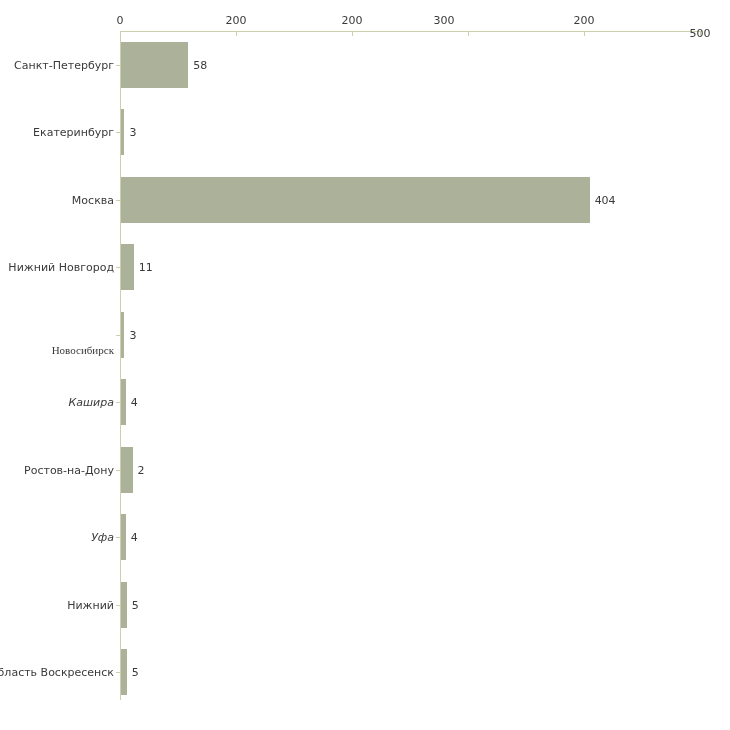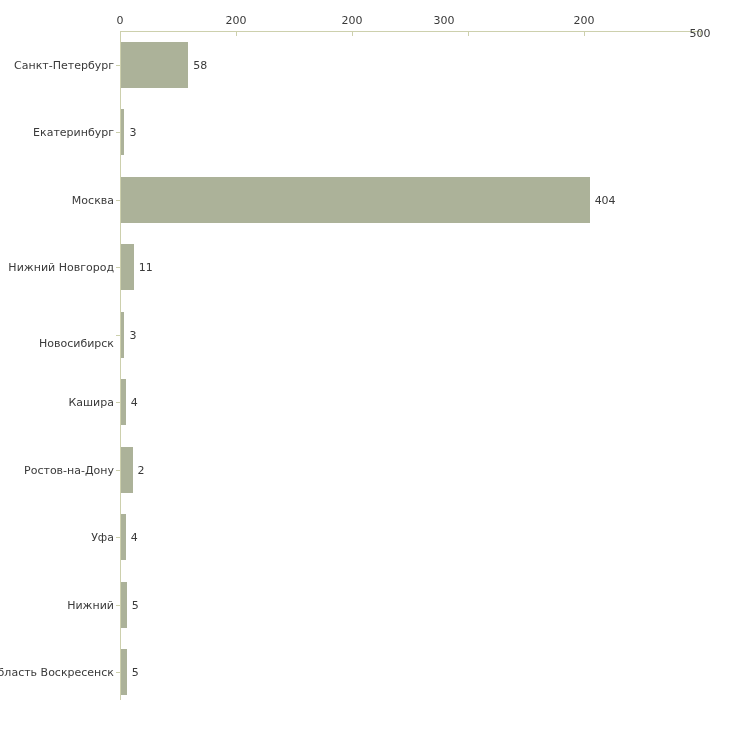--- a/index.html
+++ b/index.html
@@ -70,33 +70,33 @@
     <div class="vlabel" style="left: 129.48px; top: 132.25px;">3</div>
     <div class="ctick" style="left: 116px; top: 200px; width: 4px; height: 1px; background: rgb(205, 208, 173);"></div>
     <div class="clabel" style="top: 199.75px;">Москва</div>
     <div class="bar" style="left: 121px; top: 176.75px; width: 468.64px; height: 46px; background: rgb(172, 178, 153);"></div>
     <div class="vlabel" style="left: 594.64px; top: 199.75px;">404</div>
     <div class="ctick" style="left: 116px; top: 267px; width: 4px; height: 1px; background: rgb(205, 208, 173);"></div>
     <div class="clabel" style="top: 267.25px;">Нижний Новгород</div>
     <div class="bar" style="left: 121px; top: 244.25px; width: 12.76px; height: 46px; background: rgb(172, 178, 153);"></div>
     <div class="vlabel" style="left: 138.76px; top: 267.25px;">11</div>
     <div class="ctick" style="left: 116px; top: 335px; width: 4px; height: 1px; background: rgb(205, 208, 173);"></div>
-    <div class="clabel" style="top: 343px;">Новосибирск</div>
+    <div class="clabel" style="top: 350px; font-family: Liberation Serif, serif;">Новосибирск</div>
     <div class="bar" style="left: 121px; top: 311.75px; width: 3.48px; height: 46px; background: rgb(172, 178, 153);"></div>
     <div class="vlabel" style="left: 129.48px; top: 334.75px;">3</div>
     <div class="ctick" style="left: 116px; top: 402px; width: 4px; height: 1px; background: rgb(205, 208, 173);"></div>
-    <div class="clabel" style="top: 402.25px;">Кашира</div>
+    <div class="clabel" style="top: 402.25px; font-style: italic;">Кашира</div>
     <div class="bar" style="left: 121px; top: 379.25px; width: 4.64px; height: 46px; background: rgb(172, 178, 153);"></div>
     <div class="vlabel" style="left: 130.64px; top: 402.25px;">4</div>
     <div class="ctick" style="left: 116px; top: 470px; width: 4px; height: 1px; background: rgb(205, 208, 173);"></div>
     <div class="clabel" style="top: 469.75px; text-align: right;">Ростов-на-Дону</div>
     <div class="bar" style="left: 121px; top: 446.75px; width: 11.6px; height: 46px; background: rgb(172, 178, 153);"></div>
     <div class="vlabel" style="left: 137.6px; top: 469.75px;">2</div>
     <div class="ctick" style="left: 116px; top: 537px; width: 4px; height: 1px; background: rgb(205, 208, 173);"></div>
-    <div class="clabel" style="top: 537.25px;">Уфа</div>
+    <div class="clabel" style="top: 537.25px; font-style: italic;">Уфа</div>
     <div class="bar" style="left: 121px; top: 514.25px; width: 4.64px; height: 46px; background: rgb(172, 178, 153);"></div>
     <div class="vlabel" style="left: 130.64px; top: 537.25px;">4</div>
     <div class="ctick" style="left: 116px; top: 605px; width: 4px; height: 1px; background: rgb(205, 208, 173);"></div>
     <div class="clabel" style="top: 604.75px;">Нижний</div>
     <div class="bar" style="left: 121px; top: 581.75px; width: 5.8px; height: 46px; background: rgb(172, 178, 153);"></div>
     <div class="vlabel" style="left: 131.8px; top: 604.75px;">5</div>
     <div class="ctick" style="left: 116px; top: 672px; width: 4px; height: 1px; background: rgb(205, 208, 173);"></div>
     <div class="clabel" style="top: 672.25px;">область Воскресенск</div>
     <div class="bar" style="left: 121px; top: 649.25px; width: 5.8px; height: 46px; background: rgb(172, 178, 153);"></div>
     <div class="vlabel" style="left: 131.8px; top: 672.25px;">5</div>

